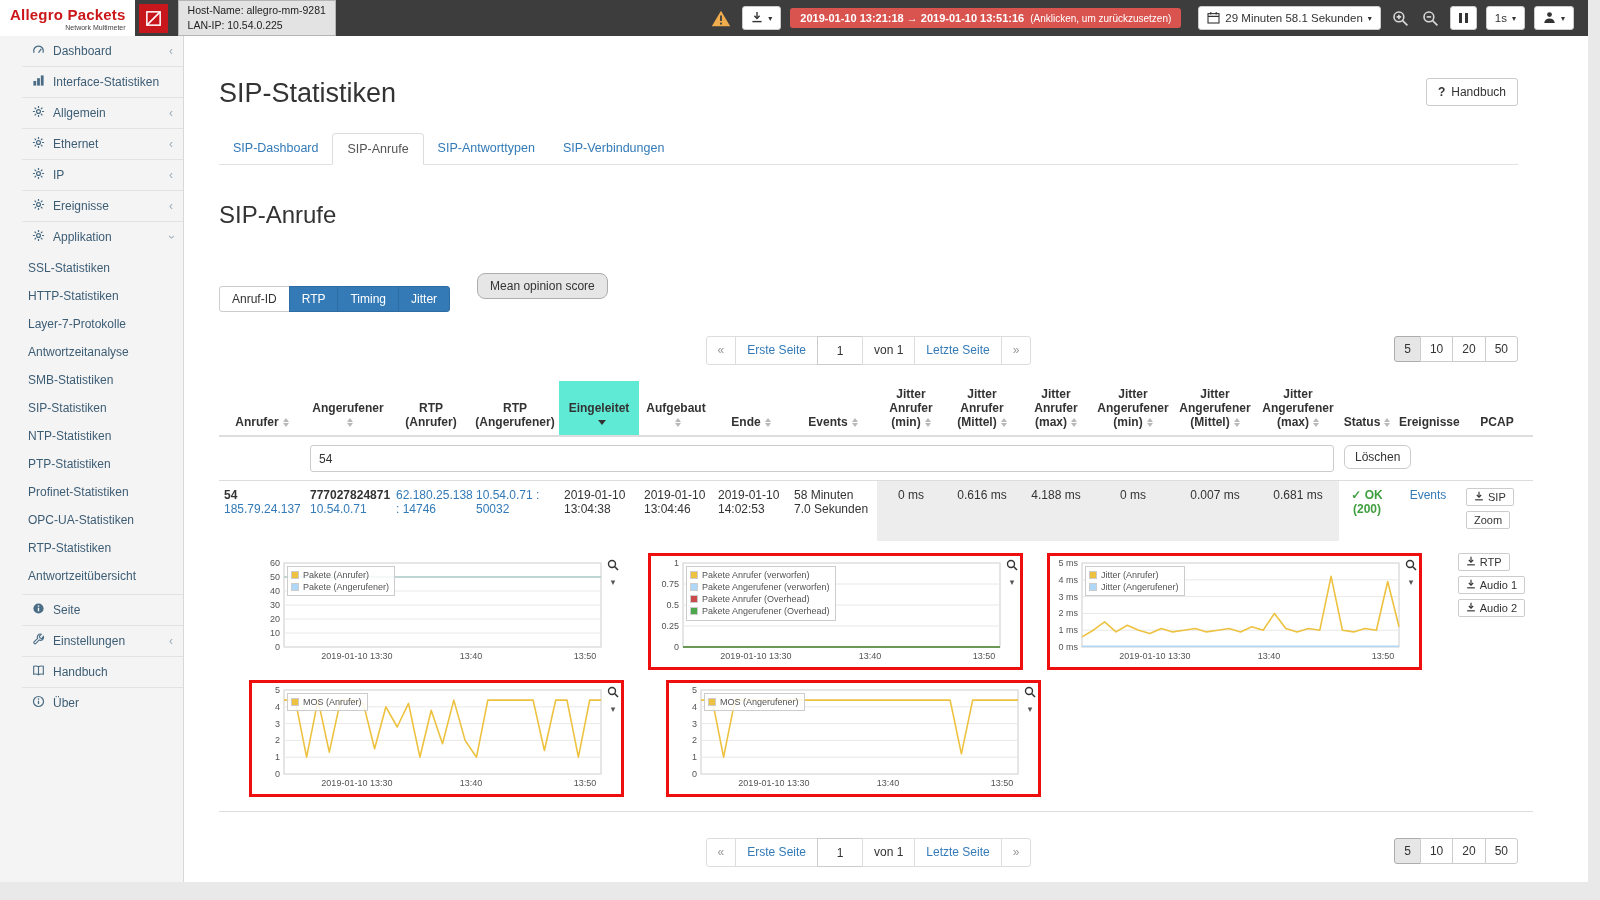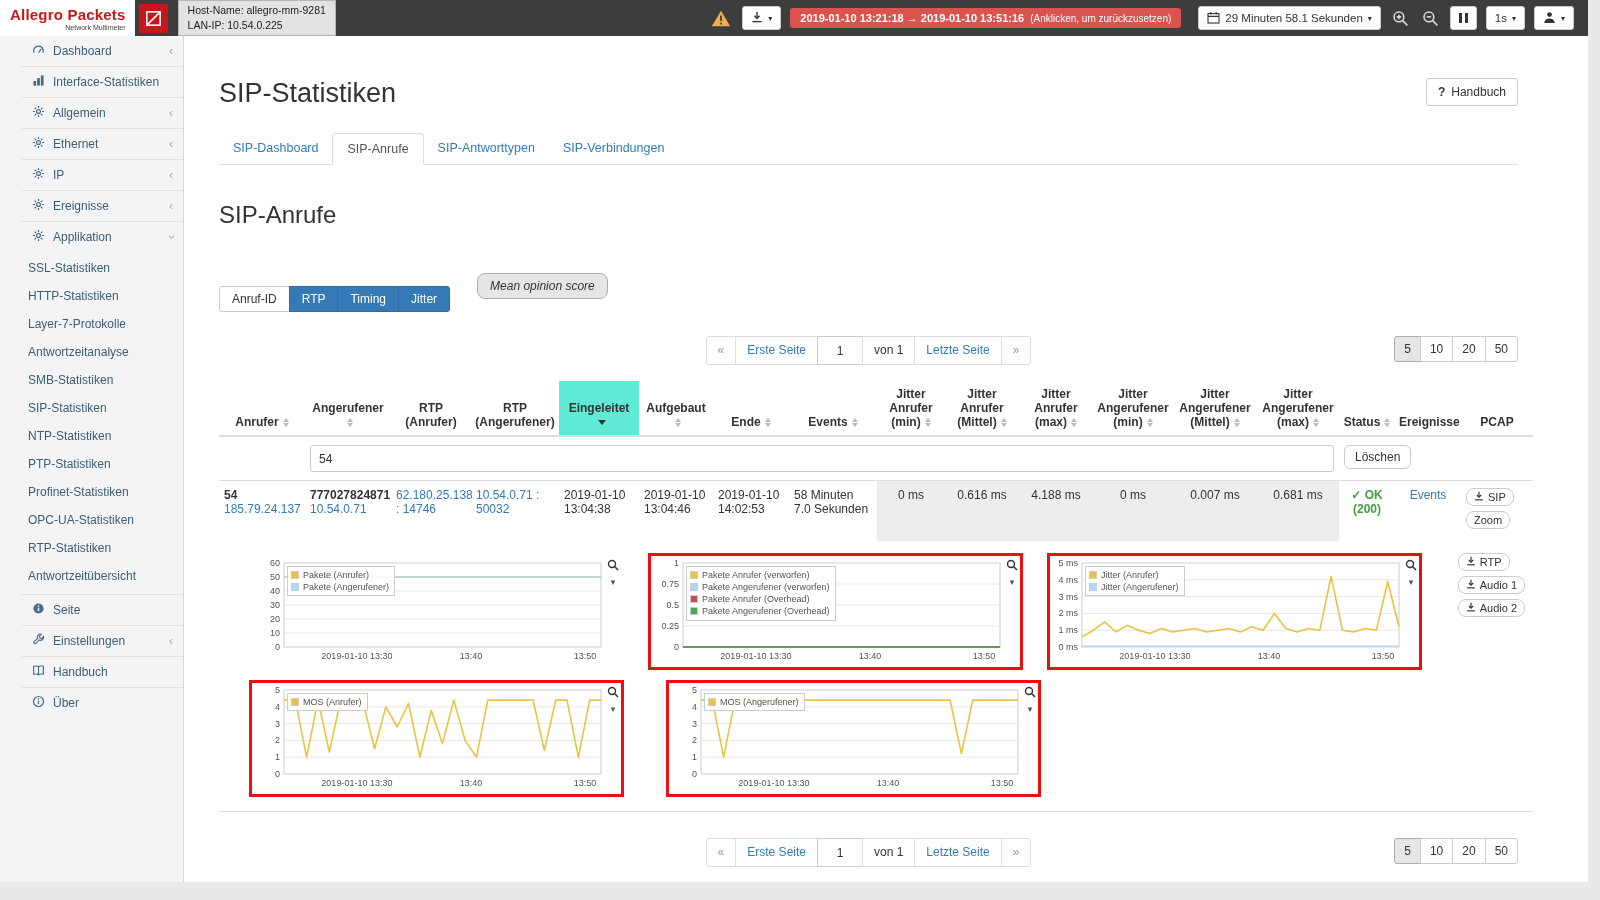--- a/index.html
+++ b/index.html
@@ -50,21 +50,21 @@
 
   
   .btn { font-size:12px; padding:5px 12px; border:1px solid #ccc; background:#fff; color:#333; cursor:pointer; font-family:inherit; }
   .btn.primary { background:#337ab7; border-color:#2e6da4; color:#fff; }
   .btn.pressed { background:#e6e6e6; border-color:#adadad; }
   .btn-group { display:inline-flex; }
   .btn-group .btn { margin-left:-1px; border-radius:0;margin-top:27px; }
   .btn-group .btn:first-child { margin-left:0; border-radius:3px 0 0 3px; }
   .btn-group .btn:last-child { border-radius:0 3px 3px 0; }
   .toggles { margin-top:30px; display:flex; align-items:center; }
-  .toggles .mos { margin-left:27px; border-radius:8px;font-style:italic; }
+  .toggles .mos { margin-left:27px; border-radius:8px; }
 
   
   .pager-row { position:relative; display:flex; justify-content:center; margin-top:24px; height:29px; }
   .pager { display:inline-flex; }
   .pg-item { border:1px solid #ddd; background:#fff; color:#337ab7; padding:5px 11px; font-size:12px; margin-left:-1px; cursor:pointer; line-height:17px; }
   .pg-item:first-child { margin-left:0; border-radius:3px 0 0 3px; }
   .pg-item:last-child { border-radius:0 3px 3px 0; }
   .pg-item.disabled { color:#999; cursor:default; }
   .pg-item.static { color:#333; cursor:default; }
   .pg-input { width:46px; text-align:center; border:1px solid #ccc; margin-left:-1px; font-size:12px; color:#333; font-family:inherit; }
@@ -85,21 +85,21 @@
   .caret-down-dark { display:inline-block; width:0; height:0; border-left:4px solid transparent; border-right:4px solid transparent; border-top:5px solid #333; margin-left:5px; vertical-align:middle; }
   .sip-table td { padding:7px 5px; vertical-align:top; border-top:1px solid #ddd; }
   .filter-row td { border-top:none; padding:8px 5px; }
   .filter-input { width:100%; height:27px; border:1px solid #ccc; border-radius:3px; padding:3px 8px; font-size:12px; font-family:inherit; color:#333; }
   .btn.small { padding:4px 10px; border-radius:6px; }
   td.c { text-align:center; }
   td.jitter-cell { background:#ededed; text-align:center; }
   .bold { font-weight:bold; }
   a.link { color:#337ab7; text-decoration:none; cursor:pointer; }
   .status-ok { color:#3f9e3f; font-weight:bold; }
-  .xs-btn { display:inline-flex; align-items:center; gap:4px; border:1px solid #ccc; background:#fff; border-radius:8px; padding:2px 7px; font-size:11px; cursor:pointer; color:#333; font-family:inherit; }
+  .xs-btn { display:inline-flex; align-items:center; gap:4px; border:1px solid #ccc; background:#fff; border-radius:2px; padding:2px 7px; font-size:11px; cursor:pointer; color:#333; font-family:inherit; }
   .pcap-cell .xs-btn { margin-bottom:5px; }
 
   
   .charts-row td { border-top:none; border-bottom:1px solid #ddd; padding:0; }
   .charts-wrap { position:relative; padding:12px 0 14px 30px; }
   .charts-top { display:flex; gap:24px; }
   .charts-bottom { display:flex; gap:42px; margin-top:10px; }
   .chart-frame { display:inline-flex; padding:2px; border:3px solid #ef0e0e; }
   .chart-frame.plain { border:none; padding:5px; }
   .chart-block { display:flex; align-items:flex-start; }

